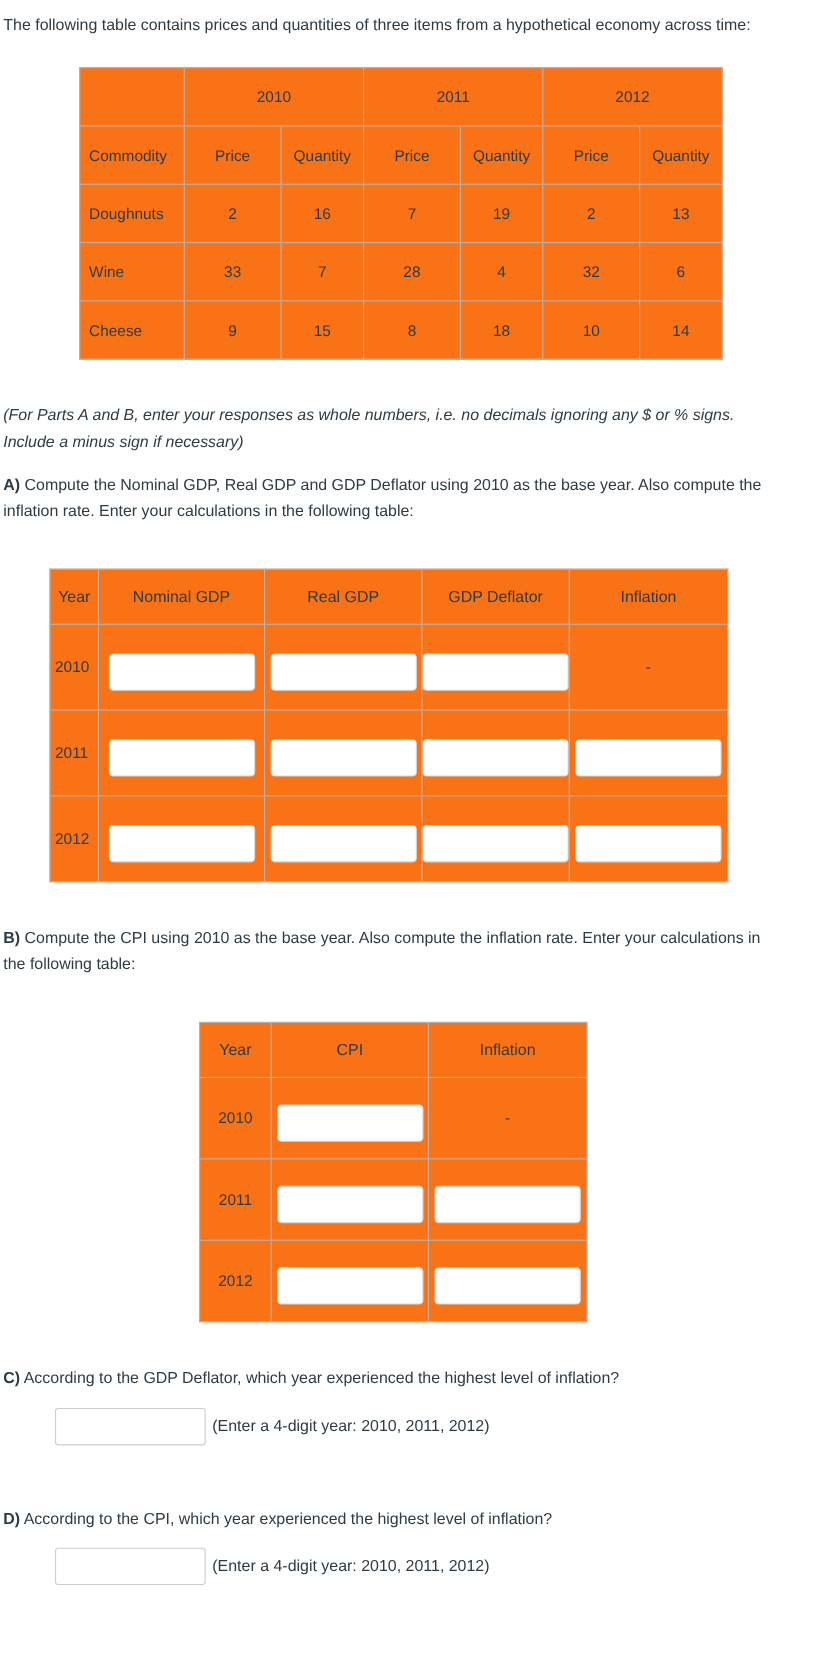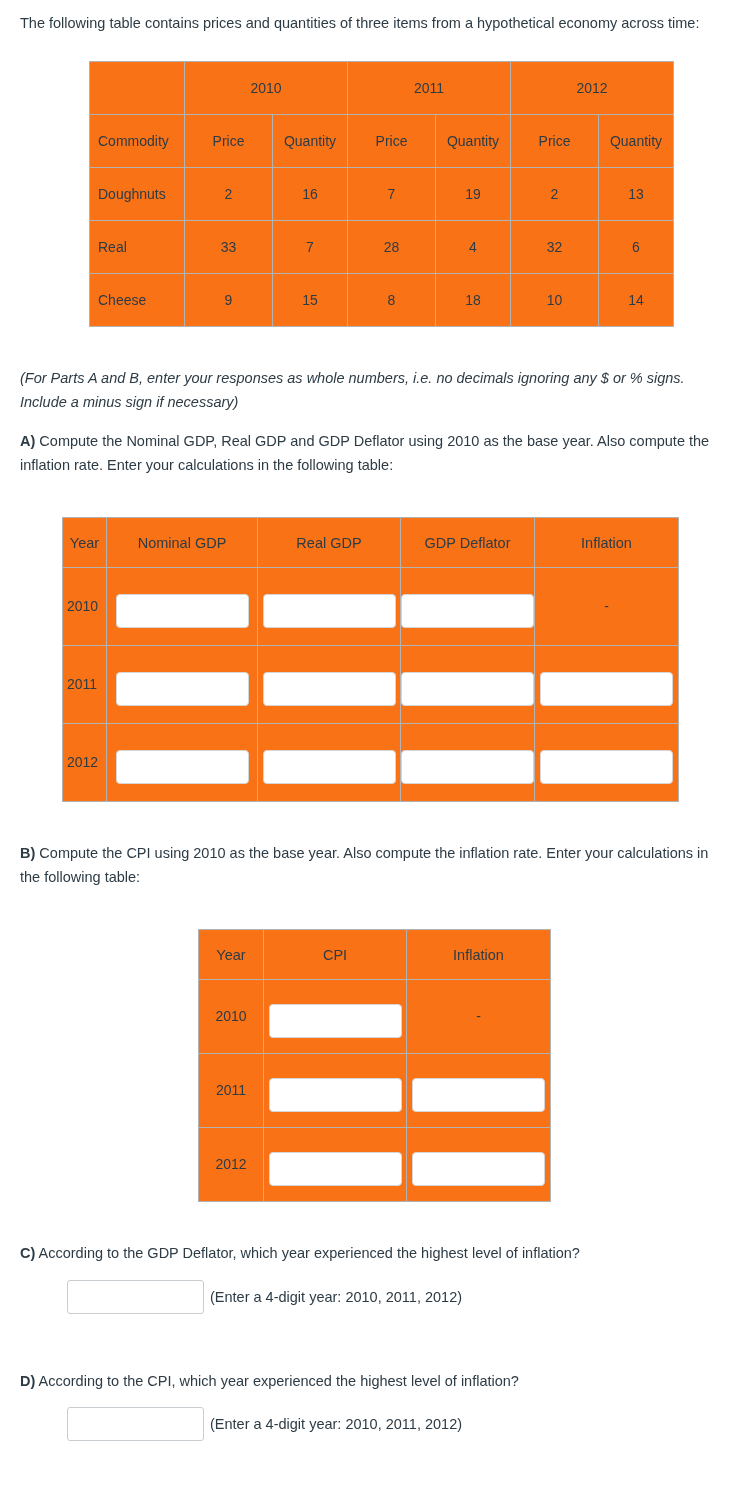--- a/index.html
+++ b/index.html
@@ -14,21 +14,21 @@
     font-family: "Liberation Sans", sans-serif;
     color: #2d3b45;
     font-size: 14.5px;
     line-height: 1.55;
     -webkit-font-smoothing: antialiased;
   }
 
   .page {
     position: relative;
     width: 754px;
-    padding: 12px 16px 0 20px;
+    padding: 12px 16px 0 3px;
   }
 
   
   .para {
     margin: 0 0 0 0;
     color: #2d3b45;
     font-size: 14.5px;
     line-height: 1.62;
     max-width: 700px;
   }
@@ -188,21 +188,21 @@
         <td class="rowlabel">Doughnuts</td>
         <td>2</td>
         <td>16</td>
         <td>7</td>
         <td>19</td>
         <td>2</td>
         <td>13</td>
       </tr>
 
       <tr>
-        <td class="rowlabel">Real</td>
+        <td class="rowlabel">Wine</td>
         <td>33</td>
         <td>7</td>
         <td>28</td>
         <td>4</td>
         <td>32</td>
         <td>6</td>
       </tr>
 
       <tr>
         <td class="rowlabel">Cheese</td>

